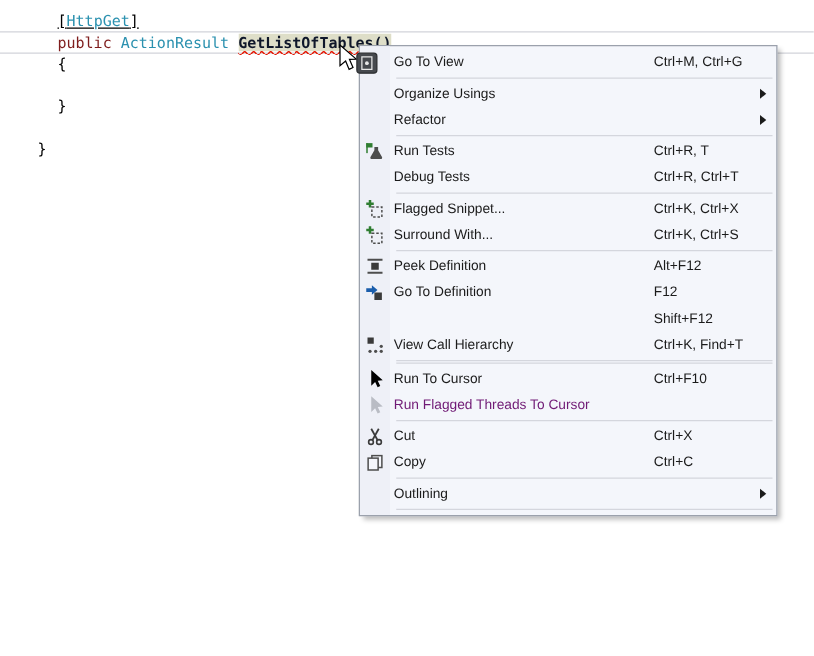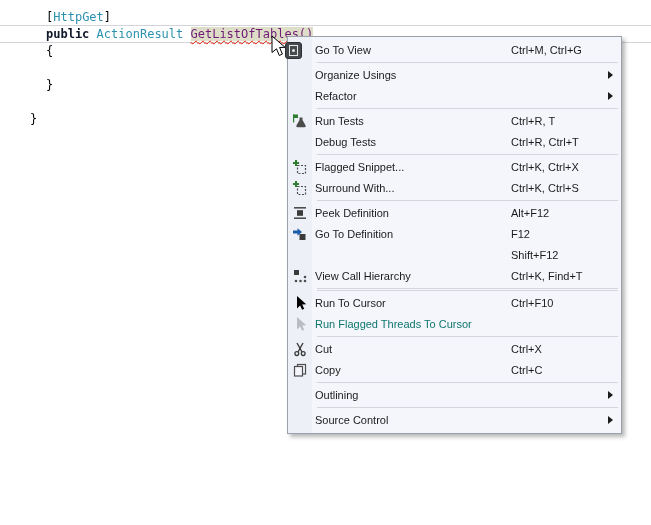--- a/index.html
+++ b/index.html
@@ -12,24 +12,24 @@
   .editor{position:absolute;inset:0;background:#ffffff;}
   .current-line{
     position:absolute;left:0;top:25px;width:651px;height:16px;
     border-top:1px solid #d2d4da;border-bottom:1px solid #d2d4da;
   }
   .code-line{
     position:absolute;white-space:pre;
     font-family:"DejaVu Sans Mono","Liberation Mono",monospace;
     font-size:12px;line-height:16px;color:#000;
   }
-  .tok-keyword{color:#0f172a;font-weight:bold;}
+  .tok-keyword{color:#7f1d1d;}
   .tok-type{color:#2b91af;}
   .tok-punct{color:#000000;}
-  .tok-ident{color:#701a75;}
+  .tok-ident{color:#0f172a;font-weight:bold;}
   .hl{background:#dedec8;}
   .squiggle{
     text-decoration-line:underline;
     text-decoration-style:wavy;
     text-decoration-color:#e51400;
     text-decoration-thickness:1px;
     text-underline-offset:2px;
   }
   
   .ctx-menu{
@@ -46,22 +46,22 @@
   }
   .menu-row{
     position:relative;height:21px;display:flex;align-items:center;
     font-size:11px;color:#1b1b1b;cursor:default;
   }
   .menu-row .mi-icon{
     position:absolute;left:3px;top:2px;width:18px;height:17px;
     display:flex;align-items:center;justify-content:center;
   }
   .menu-row .mi-label{margin-left:27px;}
-  .menu-row .mi-shortcut{position:absolute;left:223px;}
-  .menu-row.disabled .mi-label{color:#0f766e;}
+  .menu-row .mi-shortcut{position:absolute;left:235px;}
+  .menu-row.disabled .mi-label{color:#701a75;}
   .mi-arrow{
     position:absolute;right:8px;top:50%;margin-top:-4px;
     width:0;height:0;border-left:5px solid #1b1b1b;
     border-top:4px solid transparent;border-bottom:4px solid transparent;
   }
   .menu-sep{
     height:1px;background:#d4d6dd;margin:1.5px 3px 1.5px 29px;
   }
   
   .cursor-wrap{position:absolute;left:271px;top:35px;z-index:9;}
@@ -78,21 +78,21 @@
     content:"";position:absolute;left:1.5px;top:3px;width:3px;height:3px;
     border-radius:50%;background:#e8e8e8;
   }
 </style>
 </head>
 <body>
 
 <div class="editor">
   <div class="current-line"></div>
   <div id="code-area">
-      <div class="code-line" style="left: 46px; top: 9px;"><span class="tok-punct">[</span><span class="tok-type">HttpGet</span><span class="tok-punct">]</span></div>
+      <div class="code-line" style="left: 46px; top: 9px; text-decoration: underline;"><span class="tok-punct">[</span><span class="tok-type">HttpGet</span><span class="tok-punct">]</span></div>
       <div class="code-line" style="left: 46px; top: 26px;"><span class="tok-keyword">public </span><span class="tok-type">ActionResult </span><span class="tok-ident hl squiggle">GetListOfTables()</span></div>
       <div class="code-line" style="left: 46px; top: 43px;"><span class="tok-punct">{</span></div>
       <div class="code-line" style="left: 46px; top: 77px;"><span class="tok-punct">}</span></div>
       <div class="code-line" style="left: 30px; top: 111px;"><span class="tok-punct">}</span></div>
     </div>
 </div>
 
 <div class="ctx-menu">
   <div class="ctx-gutter"></div>
   <div id="menu-items">
@@ -227,24 +227,20 @@
         </span>
         <span class="mi-label">Copy</span>
         <span class="mi-shortcut">Ctrl+C</span>
       </div>
       <div class="menu-sep"></div>
       <div class="menu-row">
         <span class="mi-label">Outlining</span>
         <span class="mi-arrow"></span>
       </div>
       <div class="menu-sep"></div>
-      <div class="menu-row">
-        <span class="mi-label">Source Control</span>
-        <span class="mi-arrow"></span>
-      </div>
     </div>
 </div>
 
 <div class="cursor-wrap">
   <svg width="16" height="24">
     <polygon points="1,1 1,17.5 5.5,13.8 8.3,20.5 11.4,19 8.6,12.5 14,12.3" fill="#ffffff" stroke="#000000" stroke-width="1"></polygon>
   </svg>
   <div class="cursor-badge">
     <div class="glyph"></div>
   </div>

